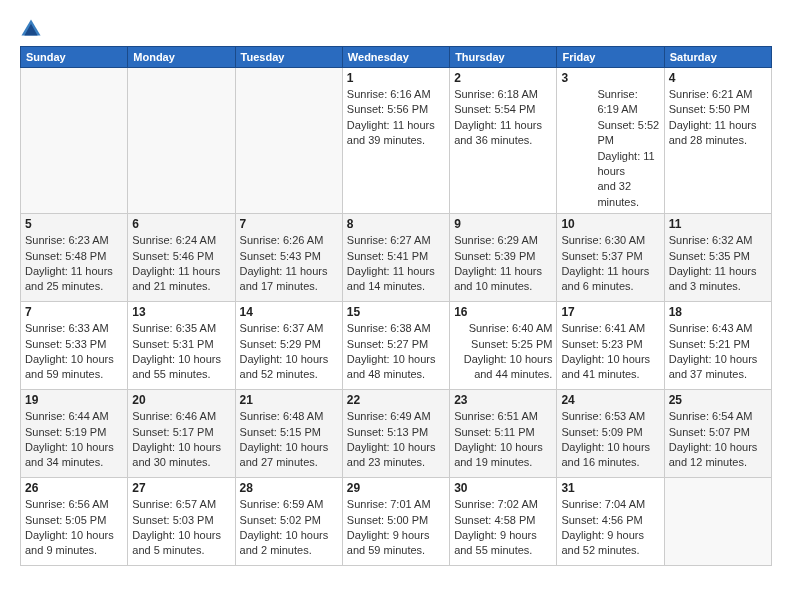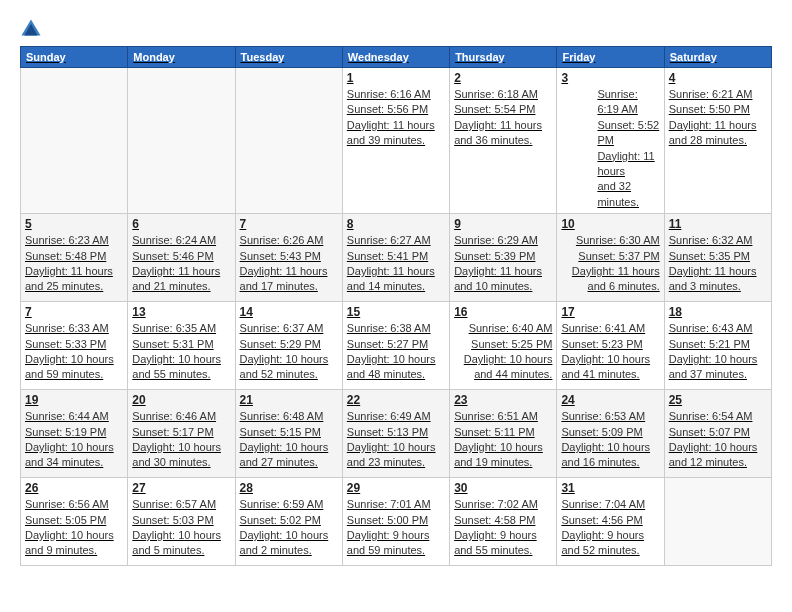--- a/index.html
+++ b/index.html
@@ -7,21 +7,20 @@
       width: 792px;
       height: 612px;
       font-family: Arial, sans-serif;
       background: #fff;
       overflow: hidden;
     }
     .page {
       width: 792px;
       height: 477px;
       padding: 18px 20px 22px 20px;
-      text-decoration: underline;
     }
     .header {
       display: flex;
       justify-content: space-between;
       align-items: flex-start;
       margin-bottom: 6px;
     }
     .logo {
       display: flex;
       align-items: center;
@@ -199,21 +198,21 @@
           </td>
           <td>
             <span class="day-num">9</span>
             <div class="day-info" style="white-space: pre-line;">Sunrise: 6:29 AM
 Sunset: 5:39 PM
 Daylight: 11 hours
 and 10 minutes.</div>
           </td>
           <td>
             <span class="day-num">10</span>
-            <div class="day-info" style="white-space: pre-line; text-align: right;">Sunrise: 6:30 AM
+            <div class="day-info" style="white-space: pre-line;">Sunrise: 6:30 AM
 Sunset: 5:37 PM
 Daylight: 11 hours
 and 6 minutes.</div>
           </td>
           <td>
             <span class="day-num">11</span>
             <div class="day-info" style="white-space: pre-line;">Sunrise: 6:32 AM
 Sunset: 5:35 PM
 Daylight: 11 hours
 and 3 minutes.</div>

